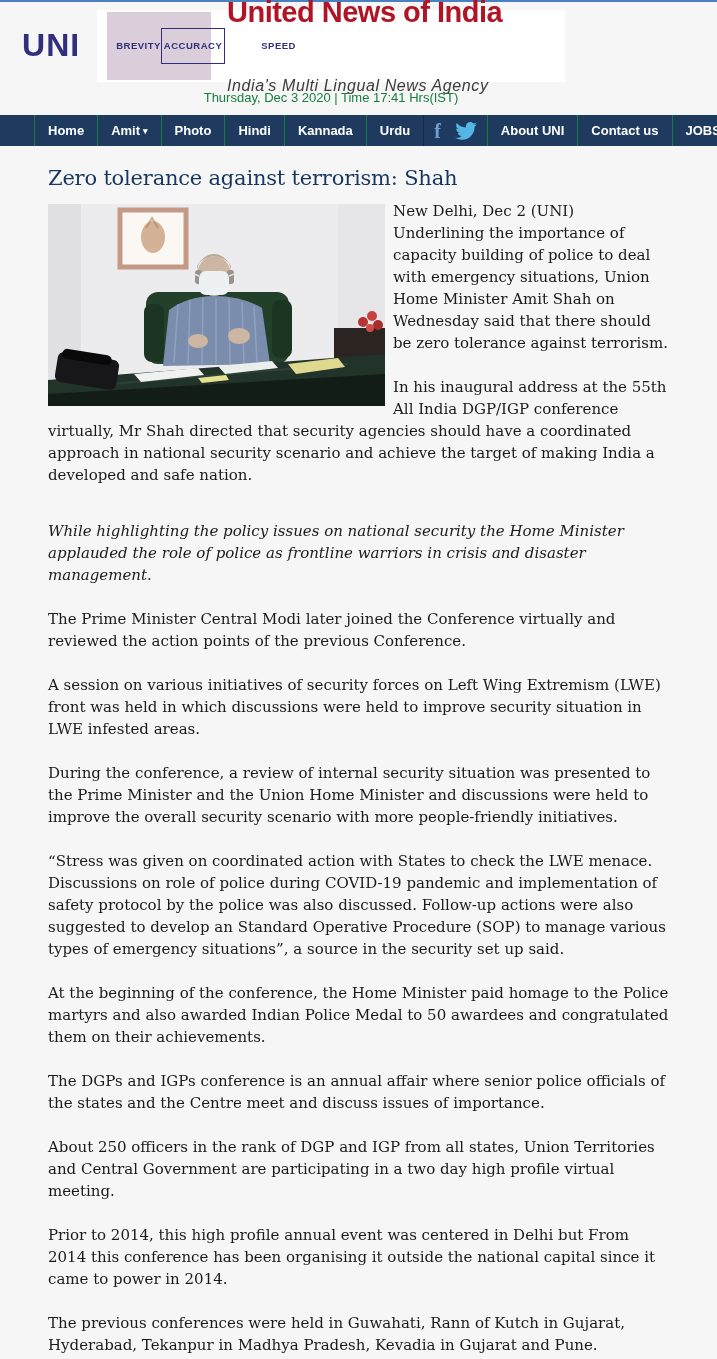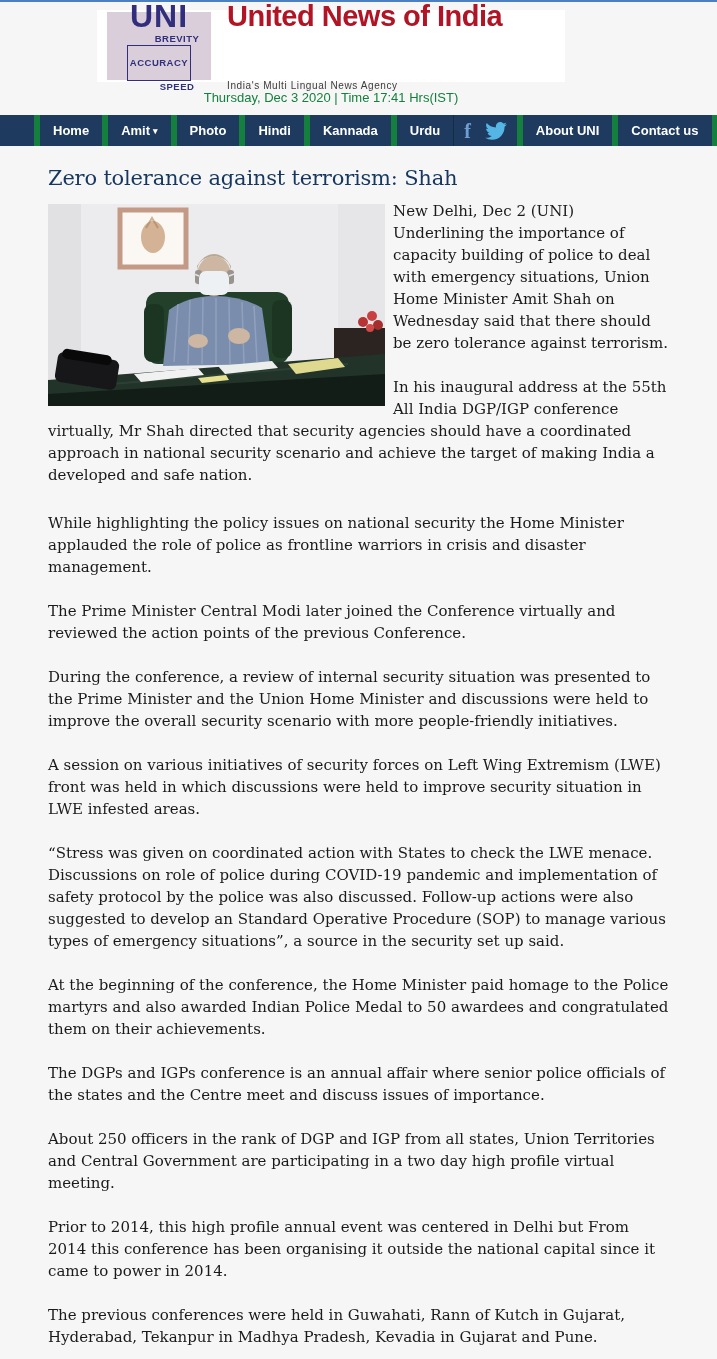--- a/index.html
+++ b/index.html
@@ -15,47 +15,47 @@
 
   
   .banner-wrap { padding-top:8px; }
   .banner {
     width:468px; height:72px; margin-left:97px;
     background:#ffffff; display:flex; align-items:stretch;
   }
   .logo {
     width:104px; margin:2px 0 2px 10px;
     background:#d9ced9;
-    display:flex; flex-direction:column; align-items:center; justify-content:center;
+    display:flex; flex-direction:row; align-items:center; justify-content:center;
     color:#312f7d; line-height:1.05; padding:2px 4px;
   }
   .logo-uni { font-size:32px; font-weight:bold; letter-spacing:1px; }
   .logo-tag { font-size:9.5px; font-weight:bold; letter-spacing:0.5px;padding-left:36px; }
   .logo-tag.boxed { border:1px solid #312f7d; padding:12px 2px; margin:1px 0; }
   .brand { flex:1; display:flex; flex-direction:column; justify-content:center; padding-left:16px;gap:43px; }
   .brand-title {
     color:#b01425; font-size:29px; font-weight:bold;
     letter-spacing:-0.5px; line-height:1.05;
   }
-  .brand-sub { color:#3c3c3c; font-size:10px; letter-spacing:0.6px; margin-top:6px; }
+  .brand-sub { color:#3c3c3c; font-size:16px; letter-spacing:0.6px; margin-top:6px;font-style:italic; }
   .dateline {
     width:468px; margin-left:97px; text-align:center;
     color:#15803d; font-size:13px; padding:8px 0 10px;
   }
 
   
   nav {
     background:#1e3a5e; height:31px;
     display:flex; align-items:stretch;
     padding-left:34px; overflow:hidden; white-space:nowrap;
   }
   .nav-item {
     color:#ffffff; font-weight:bold; font-size:13px;
     display:flex; align-items:center; padding:0 13px;
-    border-left:6px solid #15803d; cursor:pointer;
+    border-left:1px solid #15803d; cursor:pointer;
   }
   .nav-item:last-child { border-right:1px solid #142c48; }
   .nav-caret { font-size:9px; margin-left:3px; }
   .nav-social { display:flex; align-items:center; padding:0 10px; border-left:1px solid #142c48; gap:14px; }
   .fb-glyph {
     color:#6f9ed4; font-family:"Liberation Serif", serif;
     font-weight:bold; font-size:20px; line-height:1; cursor:pointer;
   }
   .tw-glyph { cursor:pointer; display:flex; align-items:center; }
 
@@ -69,21 +69,21 @@
   .article-image {
     float:left; width:337px; height:202px;
     margin:4px 8px 10px 0; background:#e9e9eb; overflow:hidden;
   }
   .article-image svg { display:block; }
   p.body-para {
     font-family:"DejaVu Serif", serif;
     font-size:15px; line-height:22px; color:#1a1a1a;
     margin:0 0 22px 0;
   }
-  p.gap-before { margin-top:26px; }
+  p.gap-before { margin-top:34px;font-style:italic; }
 </style>
 </head>
 <body>
 
 <div class="top-line"></div>
 
 <div class="banner-wrap">
   <div class="banner">
     <div class="logo">
       <div class="logo-uni">UNI</div>
@@ -188,22 +188,22 @@
 
       <rect x="8" y="152" width="62" height="30" rx="6" fill="#17171a" transform="rotate(9 39 167)"></rect>
       <rect x="14" y="148" width="50" height="10" rx="5" fill="#090909" transform="rotate(9 39 153)"></rect>
     </svg>
   </div>
 
   <p class="body-para">New Delhi, Dec 2 (UNI) Underlining the importance of capacity building of police to deal with emergency situations, Union Home Minister Amit Shah on Wednesday said that there should be zero tolerance against terrorism.</p>
   <p class="body-para">In his inaugural address at the 55th All India DGP/IGP conference virtually, Mr Shah directed that security agencies should have a coordinated approach in national security scenario and achieve the target of making India a developed and safe nation.</p>
   <p class="body-para gap-before">While highlighting the policy issues on national security the Home Minister applauded the role of police as frontline warriors in crisis and disaster management.</p>
   <p class="body-para">The Prime Minister Central Modi later joined the Conference virtually and reviewed the action points of the previous Conference.</p>
+  <p class="body-para">A session on various initiatives of security forces on Left Wing Extremism (LWE) front was held in which discussions were held to improve security situation in LWE infested areas.</p>
   <p class="body-para">During the conference, a review of internal security situation was presented to the Prime Minister and the Union Home Minister and discussions were held to improve the overall security scenario with more people-friendly initiatives.</p>
-  <p class="body-para">A session on various initiatives of security forces on Left Wing Extremism (LWE) front was held in which discussions were held to improve security situation in LWE infested areas.</p>
   <p class="body-para">“Stress was given on coordinated action with States to check the LWE menace. Discussions on role of police during COVID-19 pandemic and implementation of safety protocol by the police was also discussed. Follow-up actions were also suggested to develop an Standard Operative Procedure (SOP) to manage various types of emergency situations”, a source in the security set up said.</p>
   <p class="body-para">At the beginning of the conference, the Home Minister paid homage to the Police martyrs and also awarded Indian Police Medal to 50 awardees and congratulated them on their achievements.</p>
   <p class="body-para">The DGPs and IGPs conference is an annual affair where senior police officials of the states and the Centre meet and discuss issues of importance.</p>
   <p class="body-para">About 250 officers in the rank of DGP and IGP from all states, Union Territories and Central Government are participating in a two day high profile virtual meeting.</p>
   <p class="body-para">Prior to 2014, this high profile annual event was centered in Delhi but From 2014 this conference has been organising it outside the national capital since it came to power in 2014.</p>
   <p class="body-para">The previous conferences were held in Guwahati, Rann of Kutch in Gujarat, Hyderabad, Tekanpur in Madhya Pradesh, Kevadia in Gujarat and Pune.</p>
 
 </main>
 
 </body></html>

